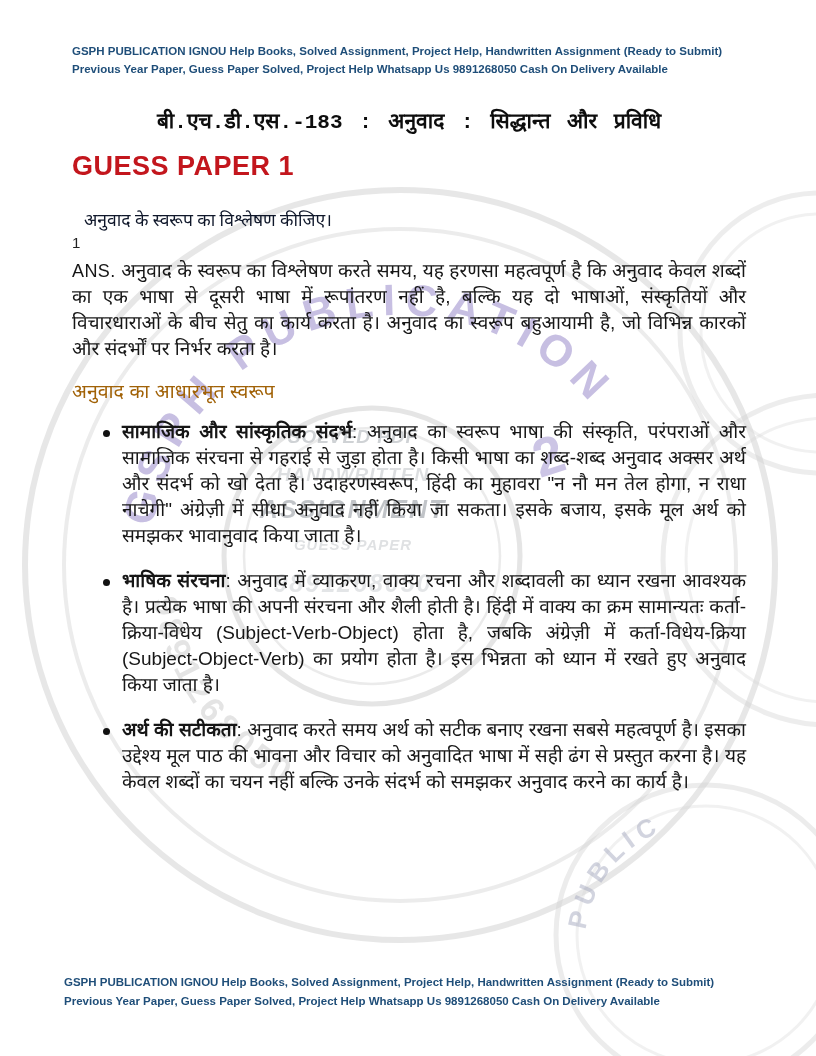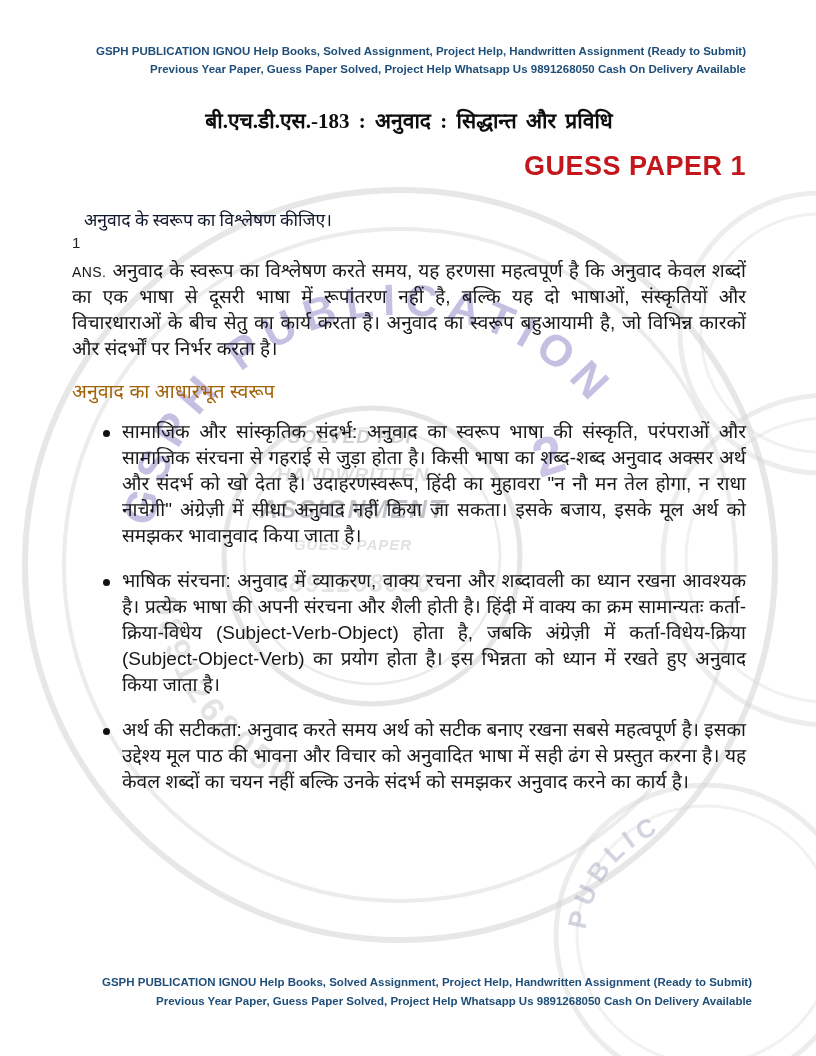--- a/index.html
+++ b/index.html
@@ -17,53 +17,53 @@
     letter-spacing:1px;
   }
   .wm-line1 { font-size:19px; opacity:.42; }
   .wm-line2 { font-size:19px; opacity:.30; margin-top:16px; }
   .wm-line3 { font-size:25px; opacity:.55; margin-top:9px; letter-spacing:2px; }
   .wm-line4 { font-size:15px; opacity:.28; margin-top:12px; }
   .wm-line5 { font-size:25px; opacity:.24; margin-top:16px; letter-spacing:2px; }
   
   .content { position:relative; z-index:1; padding:42px 70px 0 72px; }
   .pg-header, .pg-footer {
-    text-align:right; font-size:11.5px; font-weight:bold;
+    text-align:left; font-size:11.5px; font-weight:bold;
     color:#1f4e79; line-height:1.6;
   }
   .pg-footer { position:absolute; left:0; right:0; bottom:46px; padding:0 64px; z-index:1; }
   .course-title {
     margin-top:27px; text-align:center;
-    font-family:Liberation Serif, serif;
+    font-family:Liberation Mono, monospace;
     font-size:21px; font-weight:bold; color:#0d0d0d;
     word-spacing:4px;
   }
   .paper-title {
-    margin-top:17px; text-align:right;
+    margin-top:17px; text-align:left;
     font-size:27px; font-weight:800; color:#c3161d; letter-spacing:.5px;
   }
   .question {
     margin-top:25px; padding-left:12px;
     font-family:"Liberation Serif", serif;
     font-size:17.5px; color:#0f172a;
   }
   .qnum { font-size:15px; margin-top:3px; color:#222; }
   .answer { margin-top:7px; font-size:19px; line-height:1.37; text-align:justify; }
-  .ans-label { font-size:14px; letter-spacing:.4px; }
+  .ans-label { font-size:18px; letter-spacing:.4px; }
   .section-heading { font-size:19.5px; font-weight:normal; color:#a16207; margin-top:15px; }
   ul.points { list-style:none; margin-top:4px; }
   ul.points li {
     position:relative; padding-left:50px; margin:15px 0 19px 0;
     font-size:19px; line-height:1.37; text-align:justify;
   }
   ul.points li::before {
     content:""; position:absolute; left:31px; top:11px;
     width:7px; height:7px; border-radius:50%; background:#111;
   }
-  .lead { font-weight:normal; }
+  .lead { font-weight:bold; }
 </style>
 </head>
 <body>
 
 <div class="page">
 
   <div class="watermark">
     <svg width="816" height="1056" viewBox="0 0 816 1056">
 
       <circle cx="400" cy="565" r="375" fill="none" stroke="#cfcfcf" stroke-width="6" opacity="0.50"></circle>

